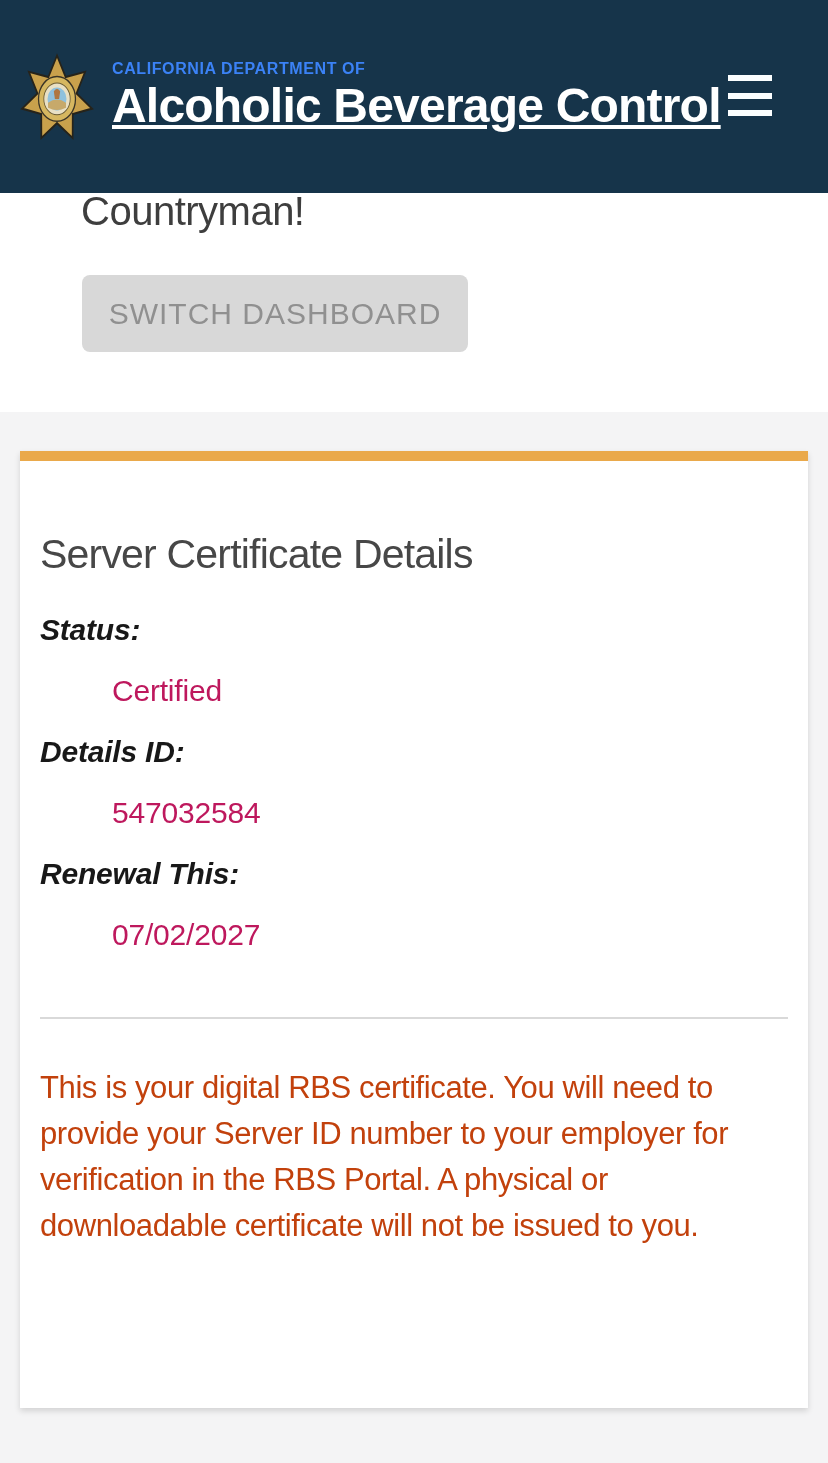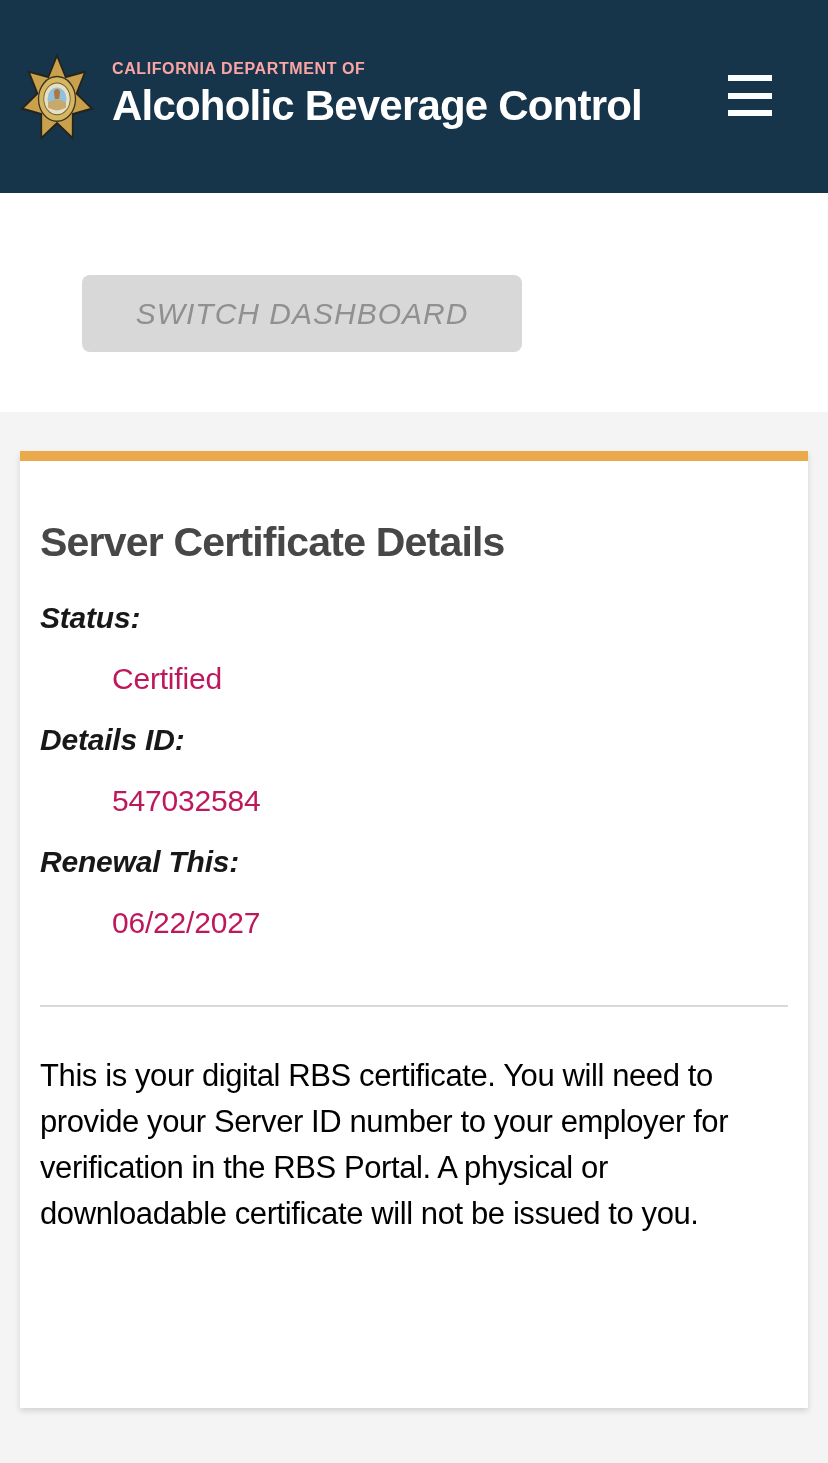--- a/index.html
+++ b/index.html
@@ -29,33 +29,34 @@
     width: 76px;
     height: 88px;
   }
   .logo svg { width: 100%; height: 100%; display: block; }
   .header-text {
     position: absolute;
     left: 112px;
     top: 60px;
   }
   .agency-small {
-    color: #fca5a5;
+    color: #3b82f6;
     font-size: 16px;
     font-weight: bold;
     letter-spacing: 0.6px;
     line-height: 18px;
   }
   .agency-large {
     margin-top: 7px;
     color: #ffffff;
-    font-size: 42px;
+    font-size: 48px;
     font-weight: bold;
     letter-spacing: -0.8px;
     line-height: 42px;
+    text-decoration: underline;
   }
   .menu-btn {
     position: absolute;
     right: 56px;
     top: 75px;
     width: 44px;
     height: 41px;
     background: transparent;
     border: none;
     cursor: pointer;
@@ -84,54 +85,54 @@
     font-size: 40px;
     font-weight: normal;
     color: #3e3e3e;
     line-height: 44px;
     letter-spacing: -0.5px;
   }
   .switch-btn {
     position: absolute;
     left: 82px;
     top: 82px;
-    width: 440px;
+    width: 386px;
     height: 77px;
     background: #d8d8d8;
     color: #909090;
     border: none;
     border-radius: 8px;
     font-family: "Liberation Sans", "DejaVu Sans", sans-serif;
     font-size: 30px;
     letter-spacing: 1px;
     cursor: pointer;
-    font-style: italic;
   }
 
   
   .content {
     background: #f4f4f5;
     height: 1051px;
     padding: 39px 20px 0 20px;
   }
   .card {
     width: 788px;
     height: 957px;
     background: #ffffff;
     border-top: 10px solid #eaa94b;
     box-shadow: 0 3px 6px rgba(0,0,0,0.14);
     padding: 0 20px;
   }
   .card-title {
     padding-top: 58px;
     font-size: 41px;
     line-height: 46px;
-    font-weight: bold;
+    font-weight: normal;
     color: #474747;
     letter-spacing: -0.8px;
+    margin-top: 12px;
   }
   .fields { margin-top: 38px; }
   .field-label {
     font-size: 30px;
     line-height: 30px;
     font-weight: bold;
     color: #181818;
     margin-bottom: 31px;
     letter-spacing: -0.2px;
     font-style: italic;
@@ -146,21 +147,21 @@
   }
   .divider {
     border: none;
     border-top: 2px solid #d9d9d9;
     margin-top: 67px;
   }
   .note {
     margin-top: 46px;
     font-size: 31px;
     line-height: 46px;
-    color: #000000;
+    color: #c2410c;
     letter-spacing: -0.4px;
   }
 </style>
 </head>
 <body>
 
 <div class="page">
 
   <header class="header">
     <div class="logo">
@@ -178,36 +179,37 @@
       <div class="agency-large">Alcoholic Beverage Control</div>
     </div>
     <button class="menu-btn" aria-label="menu">
       <span class="menu-bar"></span>
       <span class="menu-bar"></span>
       <span class="menu-bar"></span>
     </button>
   </header>
 
   <section class="welcome">
+    <h2 class="greeting">Countryman!</h2>
     <button class="switch-btn">SWITCH DASHBOARD</button>
   </section>
 
   <section class="content">
     <div class="card">
       <h1 class="card-title">Server Certificate Details</h1>
 
       <div class="fields">
         <div class="field-label">Status:</div>
         <div class="field-value">Certified</div>
 
         <div class="field-label">Details ID:</div>
         <div class="field-value">547032584</div>
 
         <div class="field-label">Renewal This:</div>
-        <div class="field-value">06/22/2027</div>
+        <div class="field-value">07/02/2027</div>
       </div>
 
       <hr class="divider">
 
       <p class="note">This is your digital RBS certificate. You will need to provide your Server ID number to your employer for verification in the RBS Portal. A physical or downloadable certificate will not be issued to you.</p>
     </div>
   </section>
 
 </div>
 

